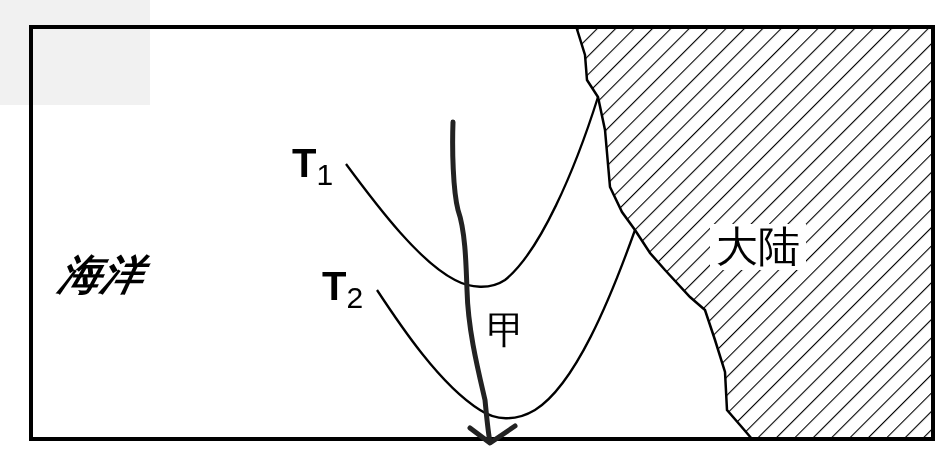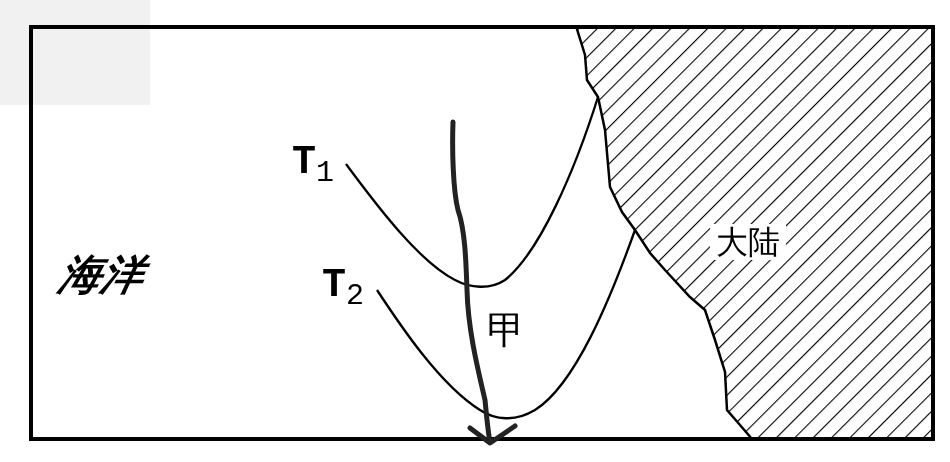--- a/index.html
+++ b/index.html
@@ -1,26 +1,26 @@
 <!DOCTYPE html>
 <html><head>
   <meta charset="utf-8">
   <style>
     html, body { margin: 0; padding: 0; background: #ffffff; }
     body { width: 950px; height: 462px; position: relative; overflow: hidden; font-family: "DejaVu Serif", serif; }
     .watermark { position: absolute; left: 0; top: 0; width: 150px; height: 105px; background: #efefef; opacity: 0.9; }
     svg { position: absolute; left: 0; top: 0; }
     .label { position: absolute; color: #000; line-height: 1; white-space: nowrap; }
     .ocean { left: 60px; top: 254px; font-size: 42px; font-style: italic; font-weight: bold; font-family: "DejaVu Sans", sans-serif; transform: skewX(-12deg); }
-    .iso { font-family: Liberation Mono, monospace; font-weight: bold; font-size: 40px; text-align: right; }
+    .iso { font-family: Liberation Sans, sans-serif; font-weight: bold; font-size: 40px; text-align: right; }
     .iso sub { font-weight: normal; font-size: 30px; vertical-align: -8px; }
     .t1 { left: 292px; top: 143px; }
     .t2 { left: 322px; top: 266px; }
     .jia { left: 487px; top: 311px; font-size: 38px; font-family: "DejaVu Sans", sans-serif; }
-    .continent { left: 710px; top: 224px; font-size: 32px; font-family: "DejaVu Sans", sans-serif; background: #fff; padding: 2px 6px; }
+    .continent { left: 710px; top: 224px; font-size: 42px; font-family: "DejaVu Sans", sans-serif; background: #fff; padding: 2px 6px; }
   </style>
 </head>
 <body>
 
 <div class="watermark"></div>
 
 <svg width="950" height="462" viewBox="0 0 950 462">
   <defs>
     <pattern id="hatch" patternUnits="userSpaceOnUse" width="13" height="13" patternTransform="rotate(45)">
       <line x1="0" y1="0" x2="0" y2="13" stroke="#000" stroke-width="2.2"></line>

